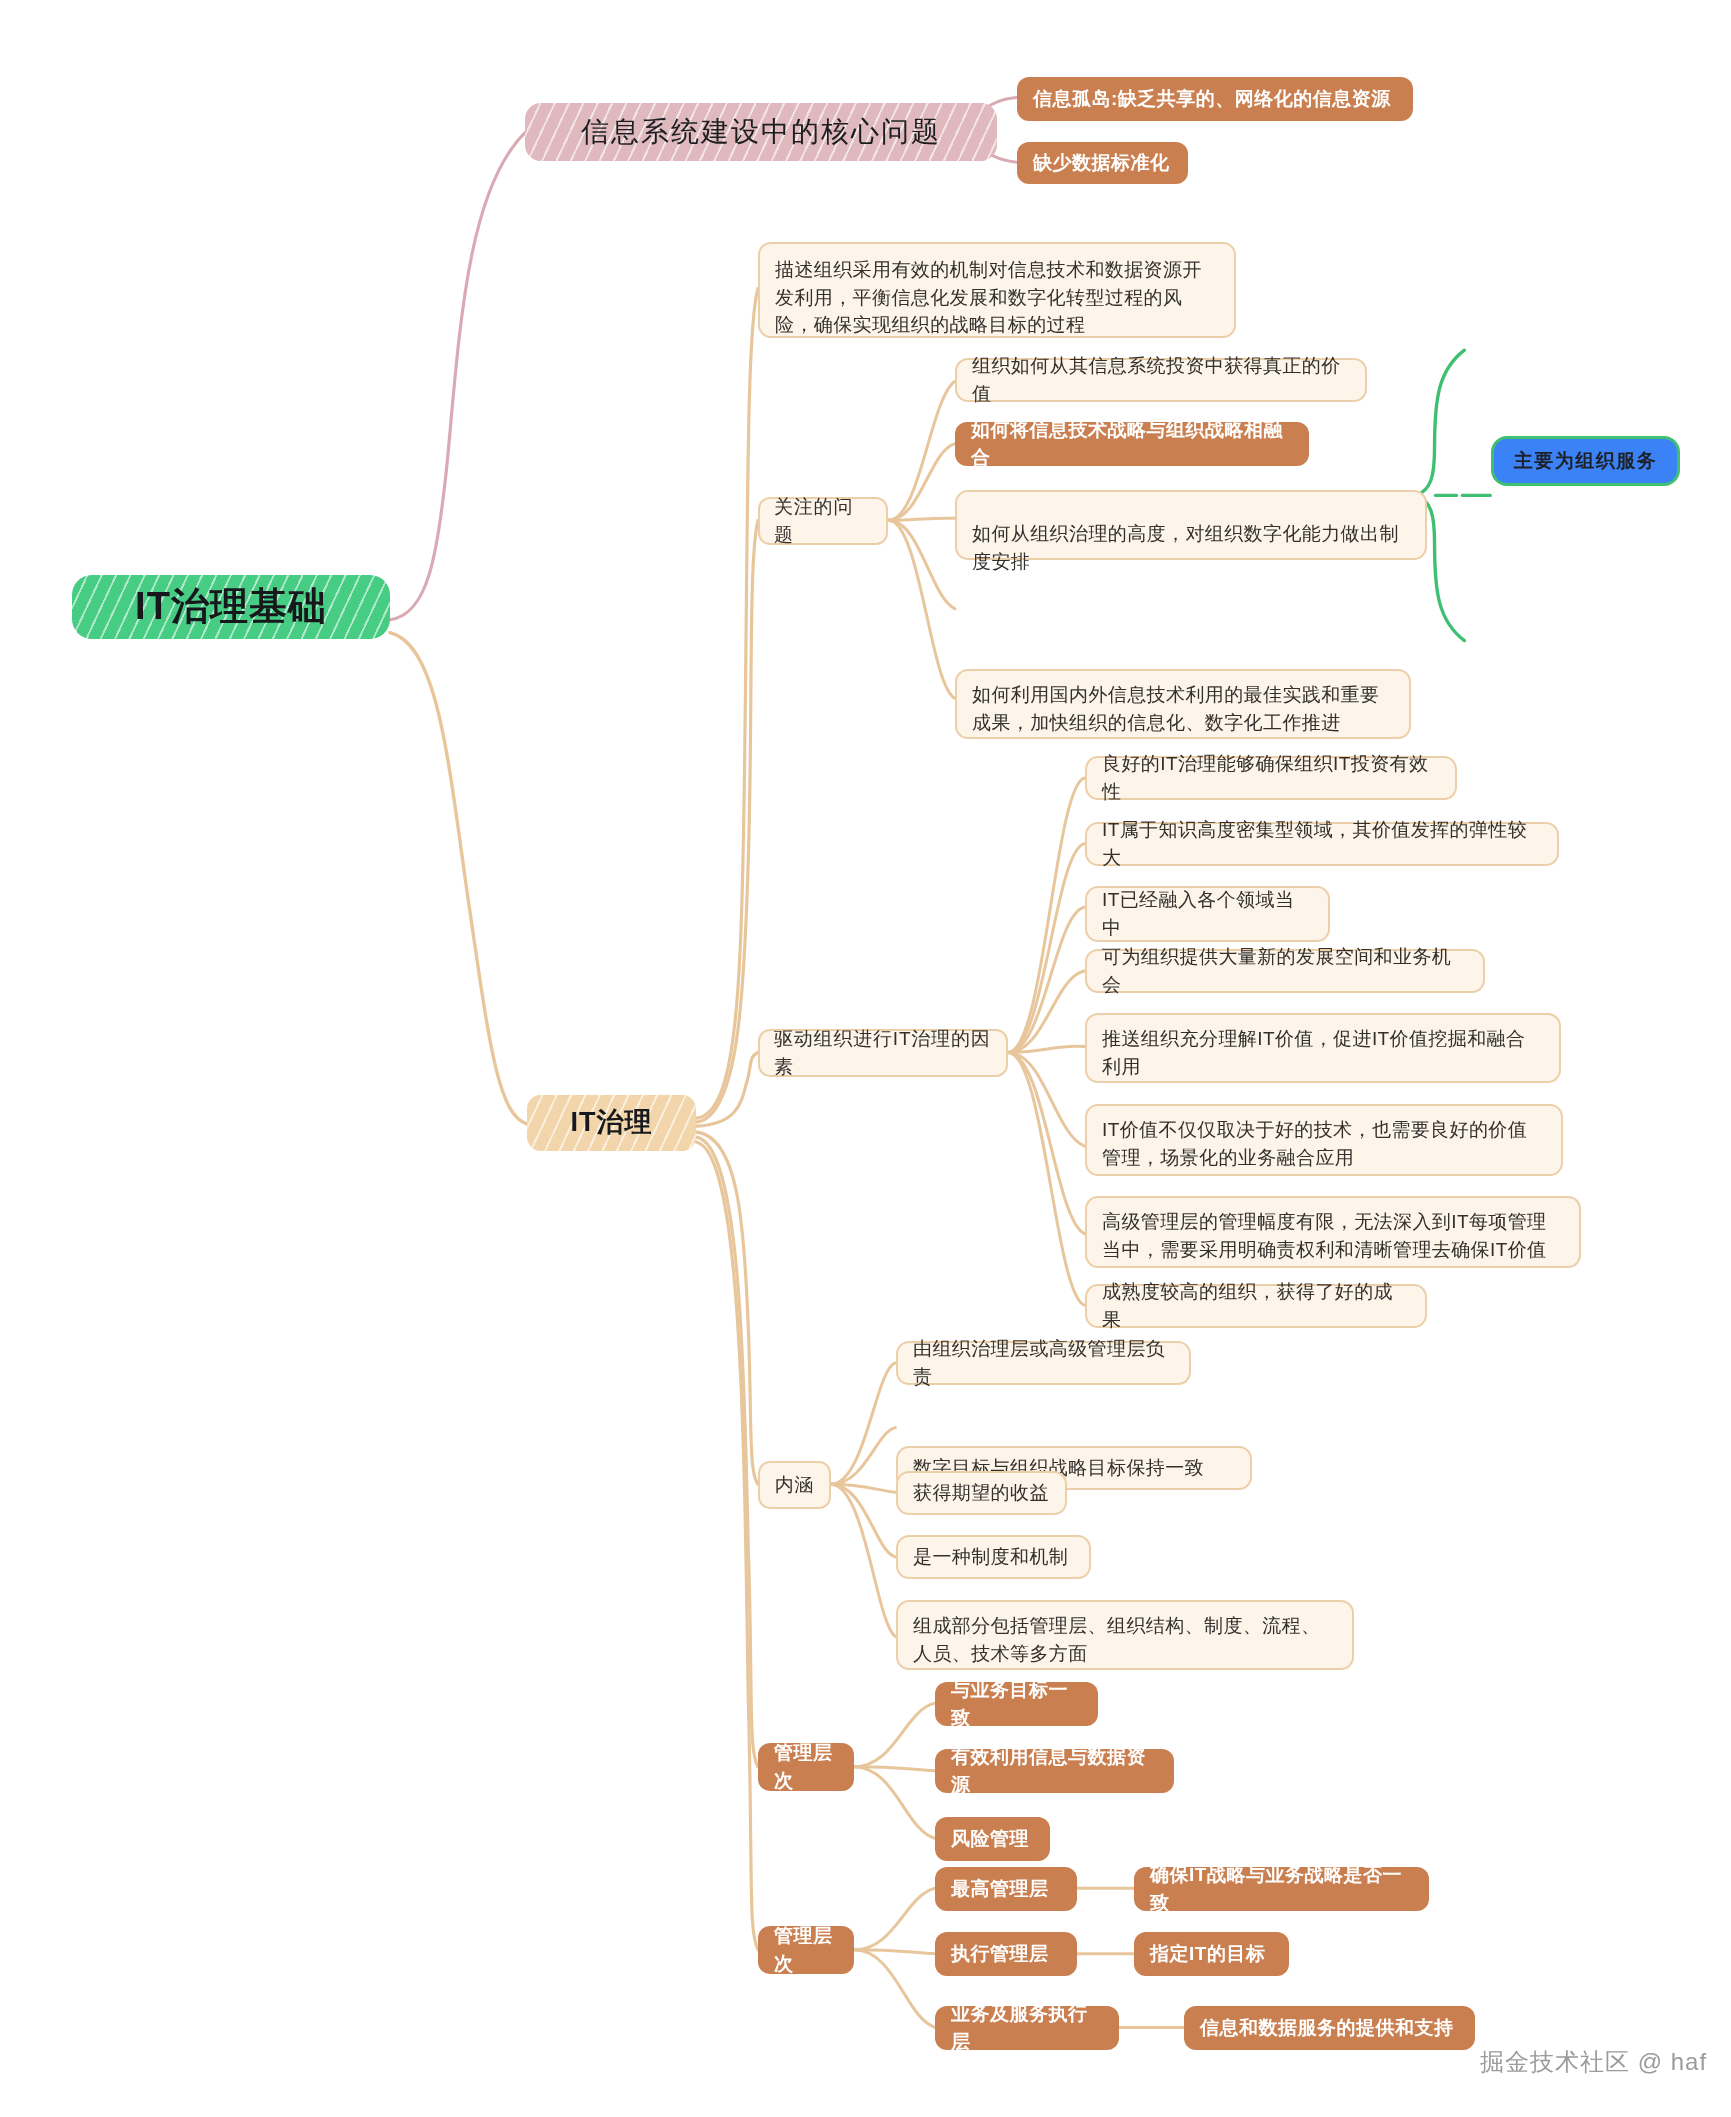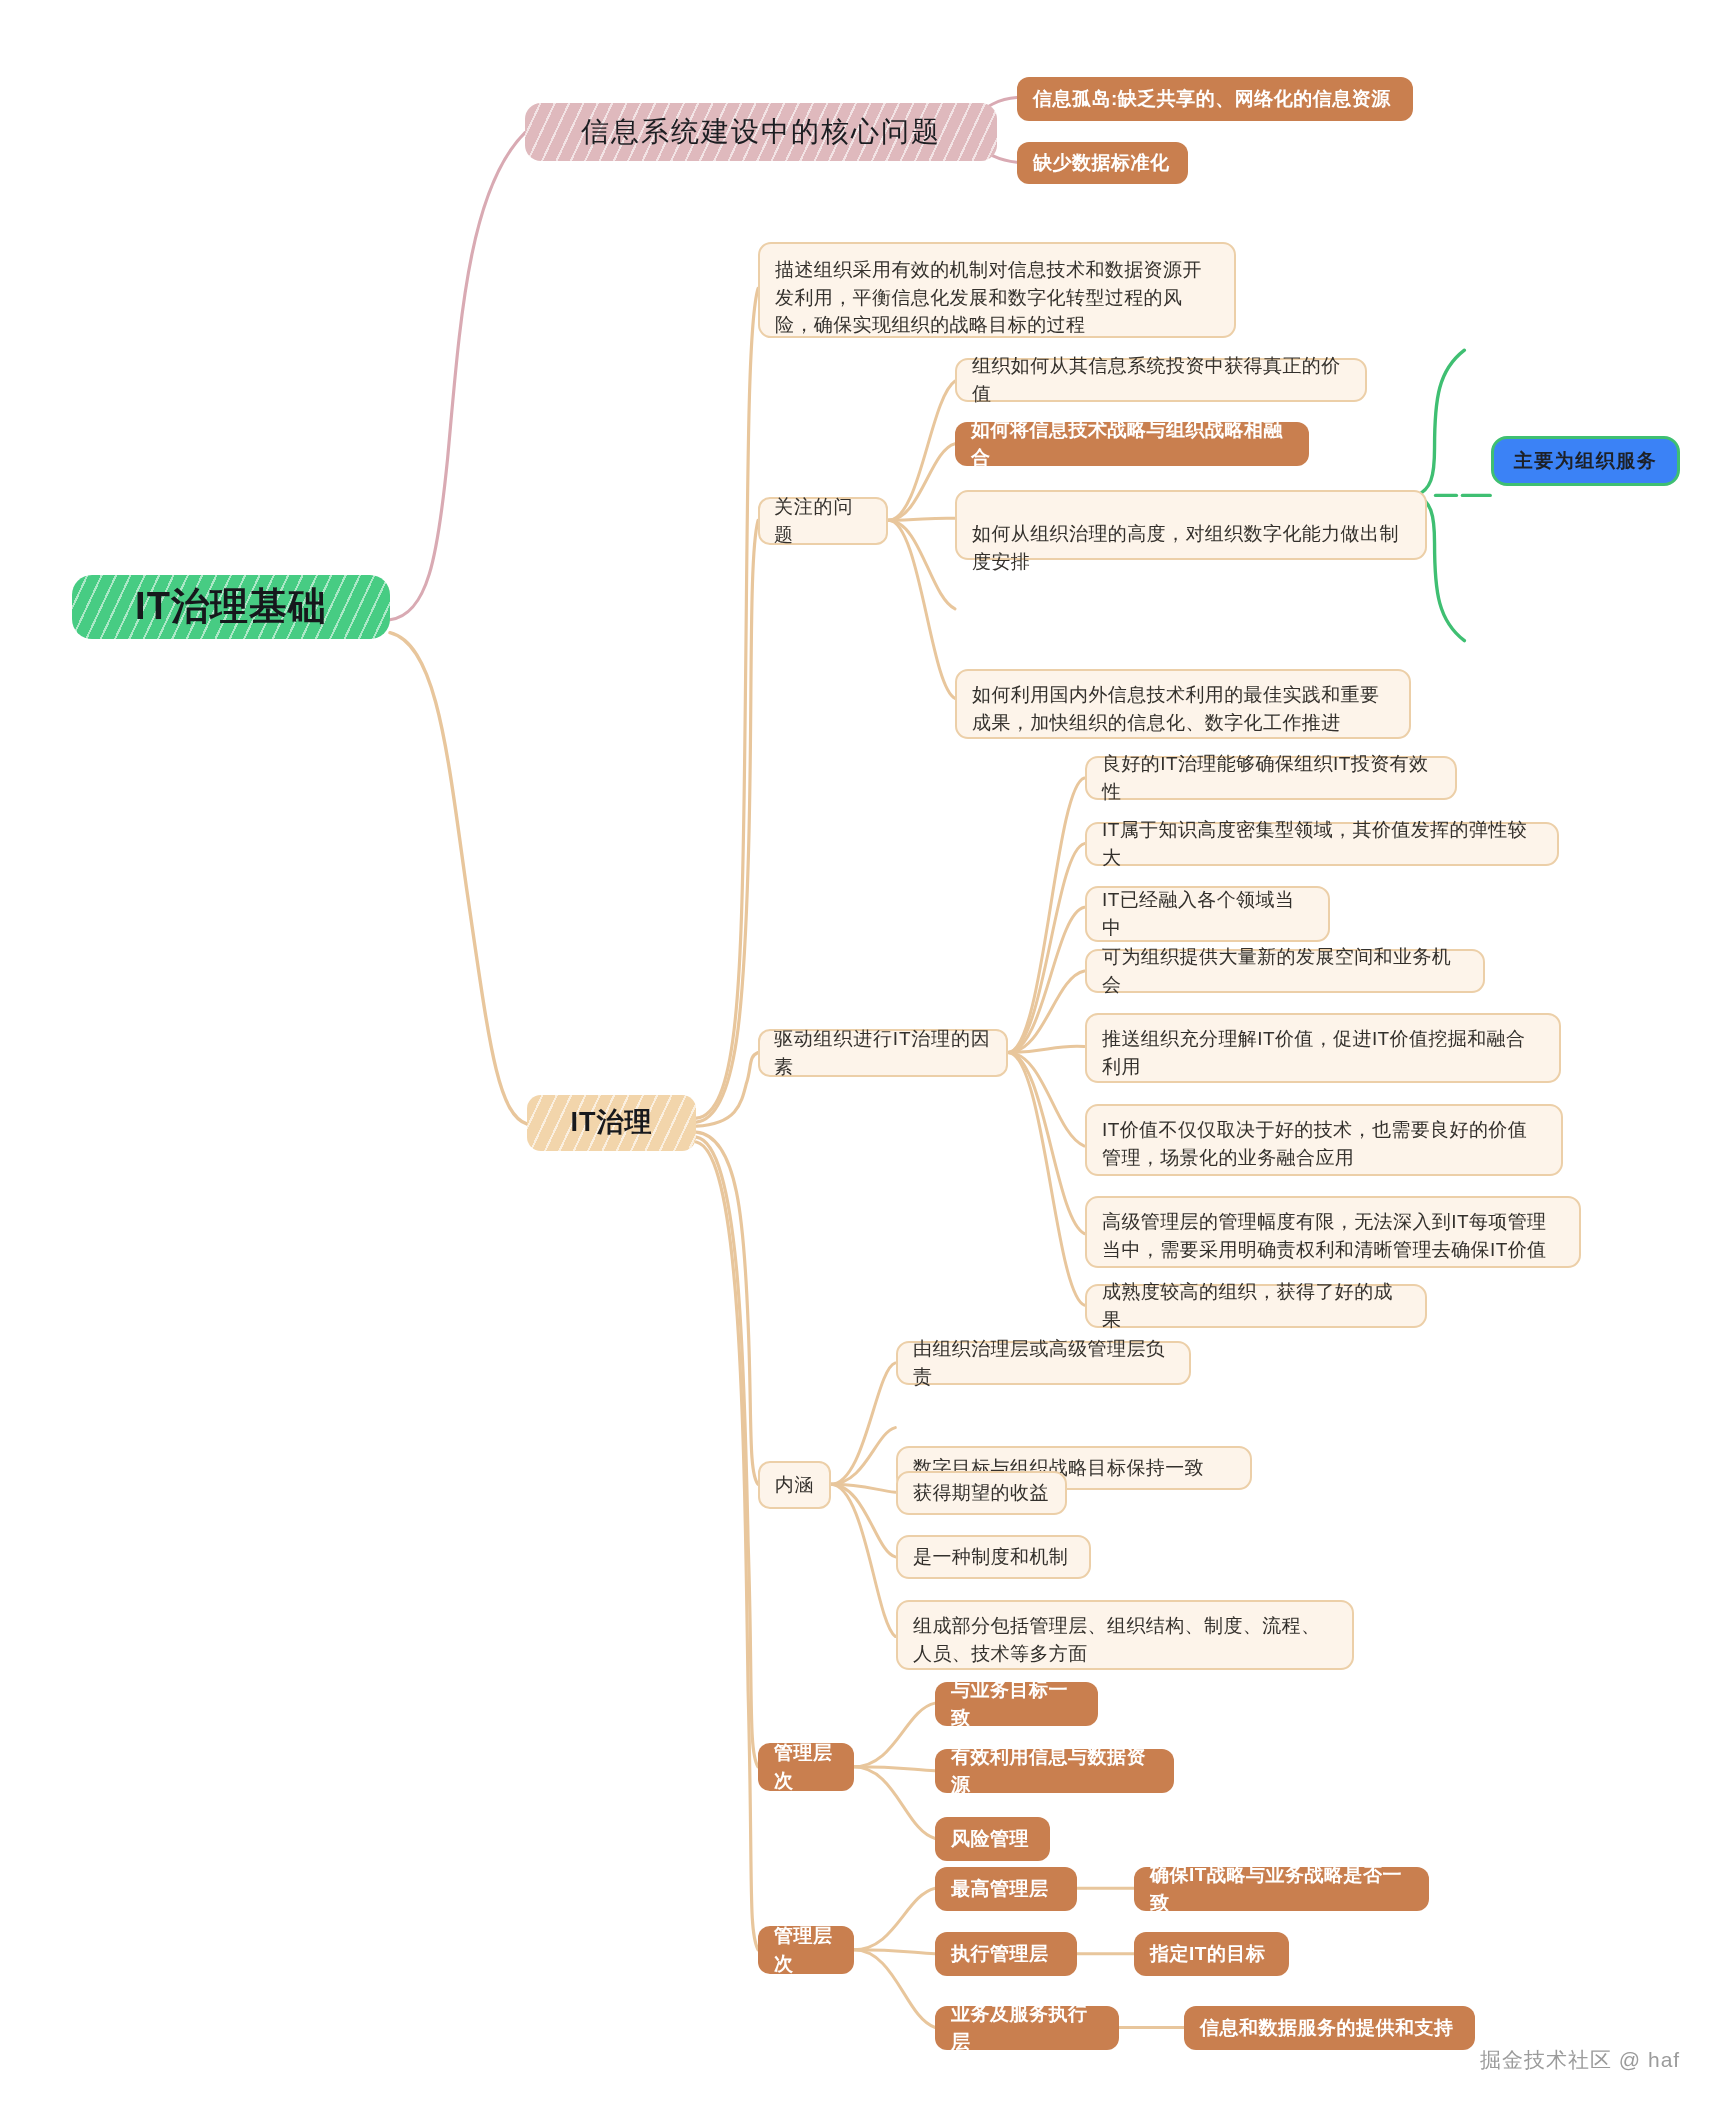--- a/index.html
+++ b/index.html
@@ -113,21 +113,21 @@
     color: #1d2026;
     border: 3px solid #3fbf72;
     font-size: 19px;
     font-weight: 600;
     border-radius: 16px;
     padding: 9px 18px;
     letter-spacing: 1.5px;
   }
   .watermark {
     position: absolute;
-    font-size: 21px;
+    font-size: 24px;
     color: #9b9b9b;
     letter-spacing: 1px;
     font-family: "Liberation Sans", sans-serif;
   }
 </style>
 </head>
 <body>
 
 <div id="canvas">
 

